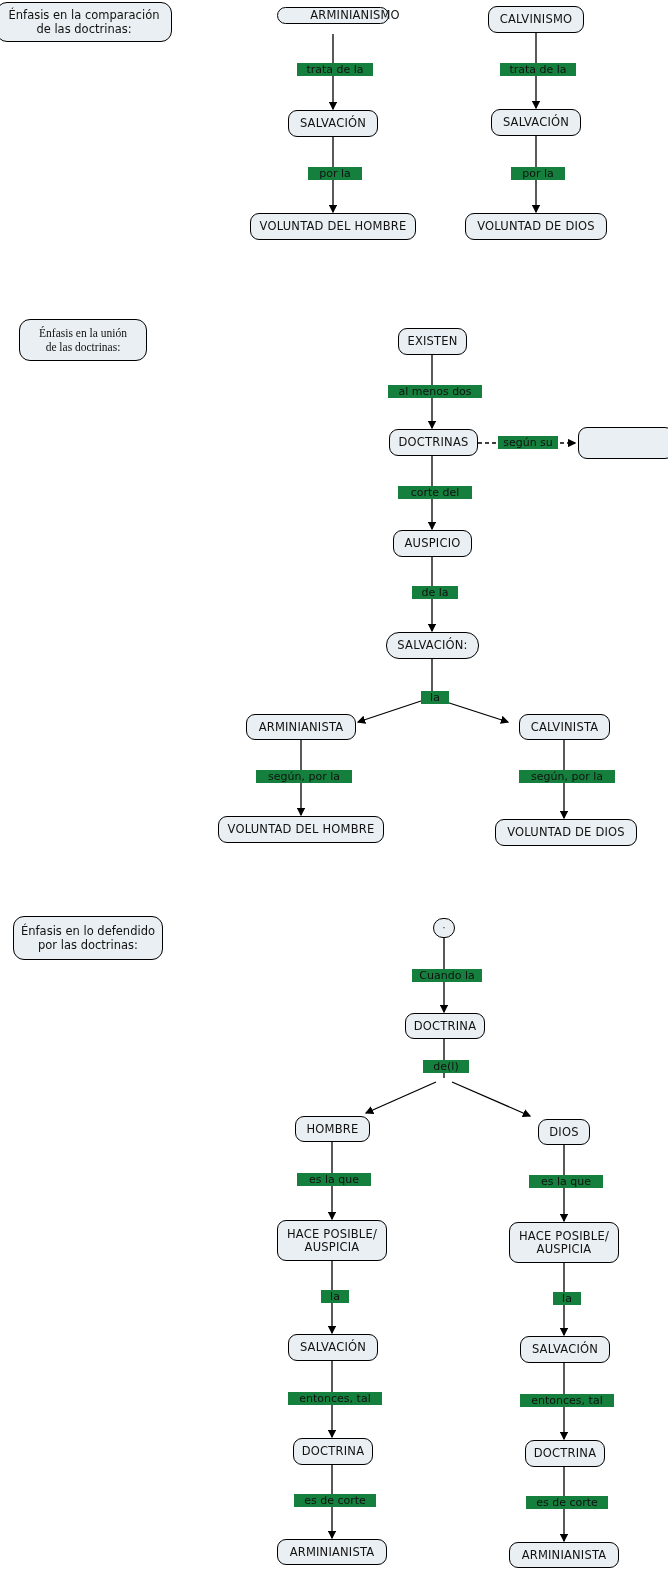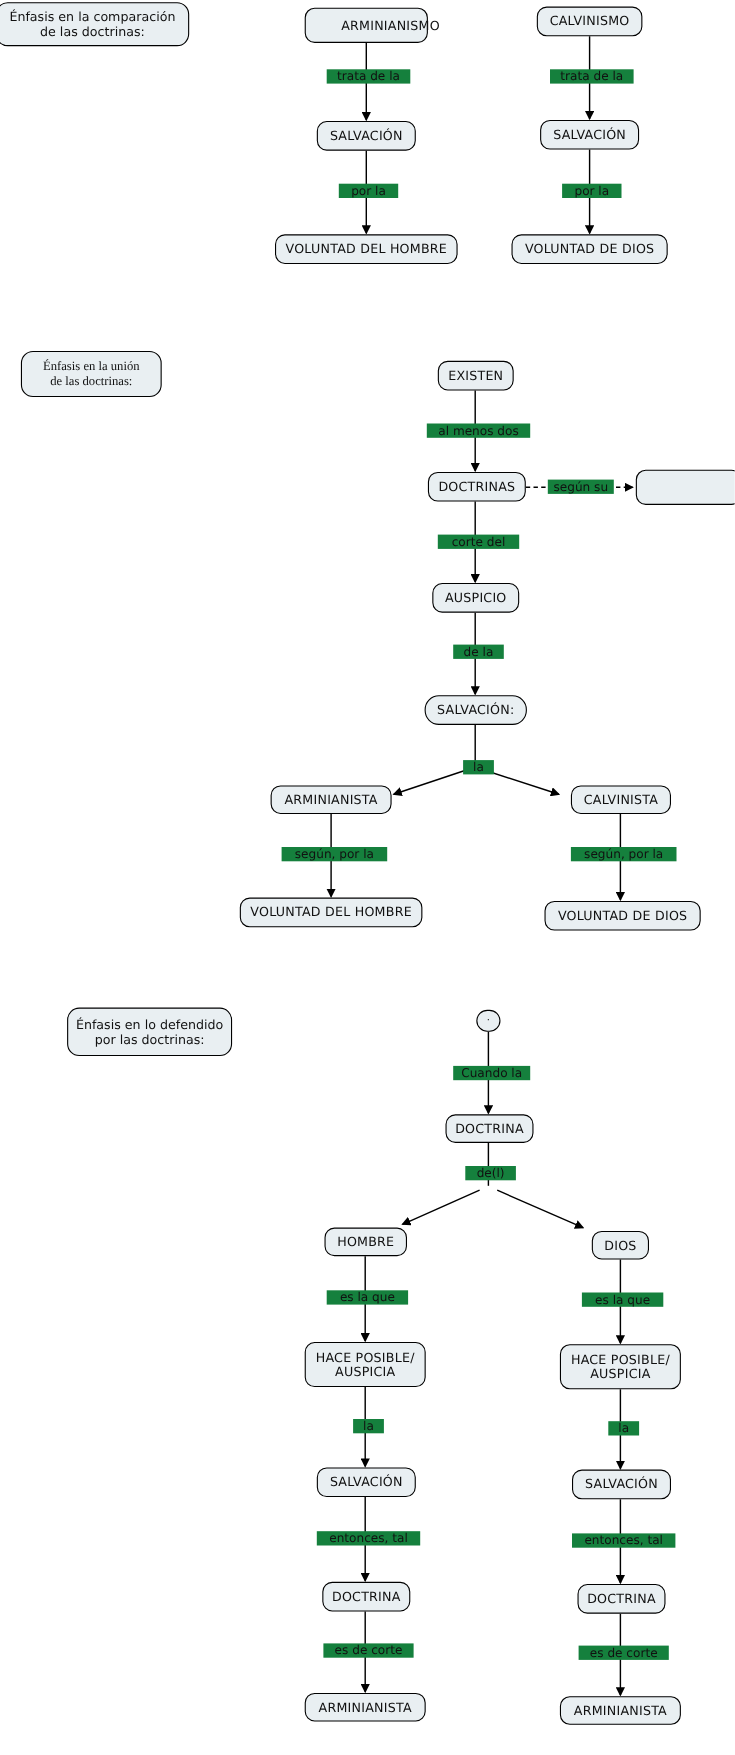--- a/index.html
+++ b/index.html
@@ -129,24 +129,24 @@
     <line x1="564" y1="1363" x2="564" y2="1439" stroke="#000" stroke-width="1.3" marker-end="url(#arrow)"></line>
     <line x1="564" y1="1467" x2="564" y2="1541" stroke="#000" stroke-width="1.3" marker-end="url(#arrow)"></line>
   </svg>
 
   <div class="section-label" style="left:-4px; top:2px; width:176px; height:40px;">Énfasis en la comparación
 de las doctrinas:</div>
 
   <div class="section-label" style="left:19px; top:319px; width:128px; height:42px;font-family:Liberation Serif, serif;">Énfasis en la unión
 de las doctrinas:</div>
 
-  <div class="section-label" style="left:13px; top:916px; width:150px; height:44px;margin-left:48px;">Énfasis en lo defendido
+  <div class="section-label" style="left:13px; top:916px; width:150px; height:44px;">Énfasis en lo defendido
 por las doctrinas:</div>
 
-  <div class="node" style="left:277px; top:7px; width:112px; height:32px;padding-left:44px;">ARMINIANISMO</div>
+  <div class="node" style="left:277px; top:7px; width:112px; height:17px;padding-left:44px;">ARMINIANISMO</div>
 
   <div class="node" style="left:288px; top:110px; width:90px; height:27px;">SALVACIÓN</div>
 
   <div class="node" style="left:250px; top:213px; width:166px; height:27px;">VOLUNTAD DEL HOMBRE</div>
 
   <div class="node" style="left:488px; top:6px; width:96px; height:27px;">CALVINISMO</div>
 
   <div class="node" style="left:491px; top:109px; width:90px; height:27px;">SALVACIÓN</div>
 
   <div class="node" style="left:465px; top:213px; width:142px; height:27px;">VOLUNTAD DE DIOS</div>

